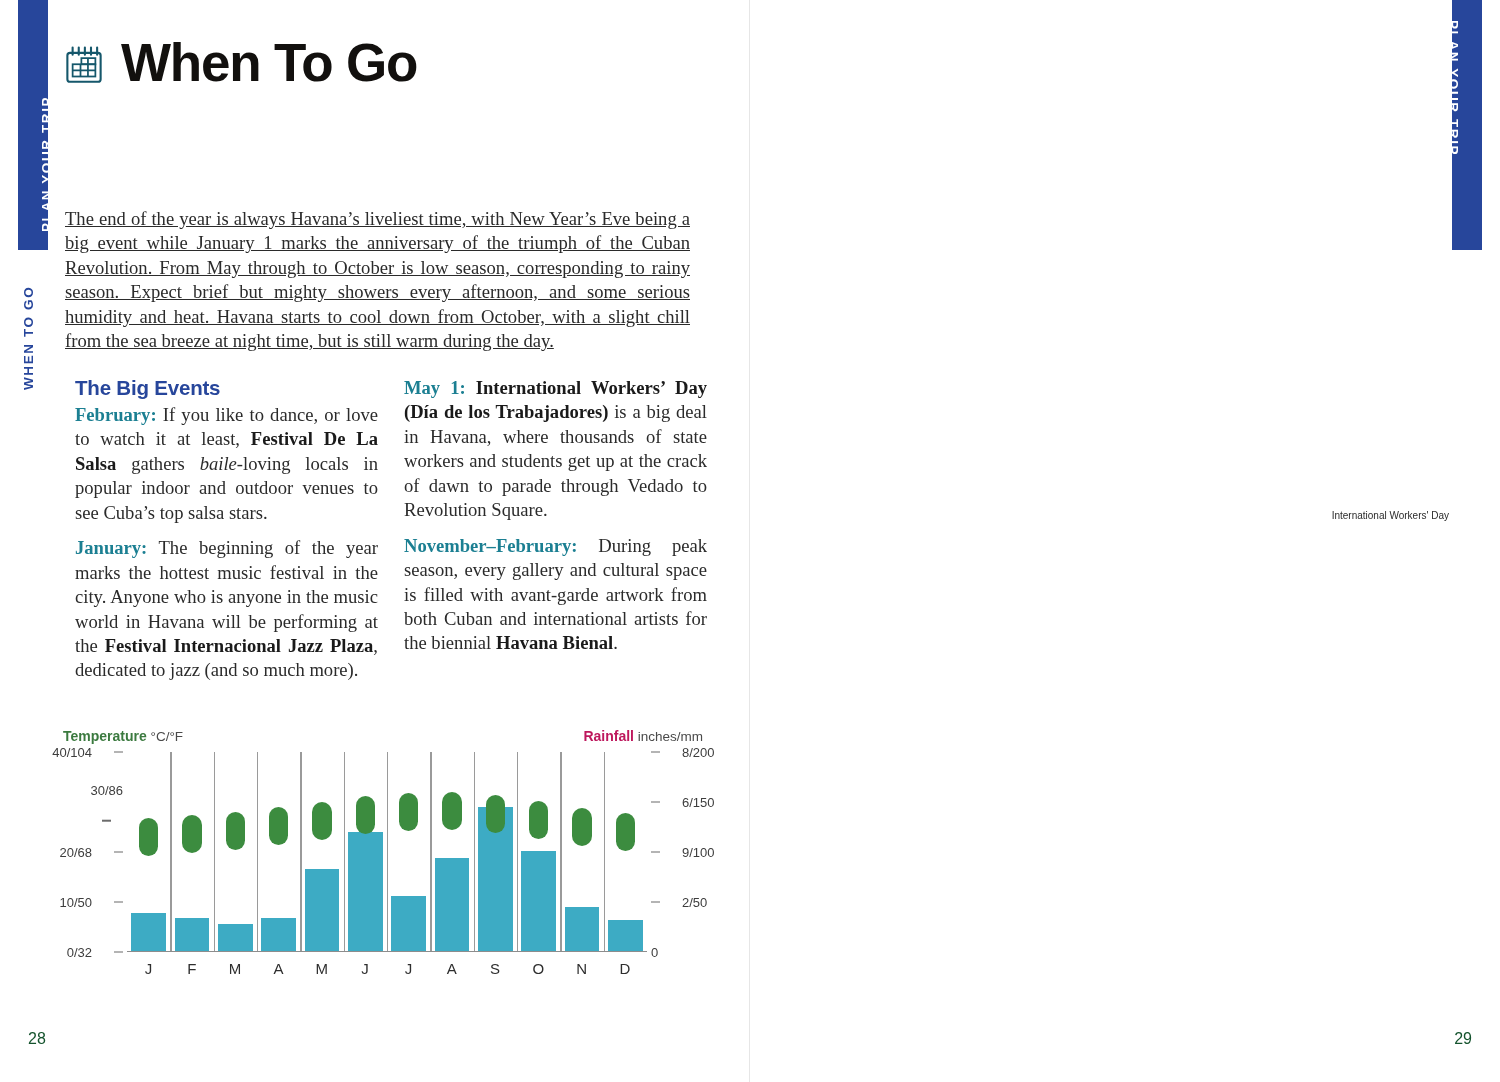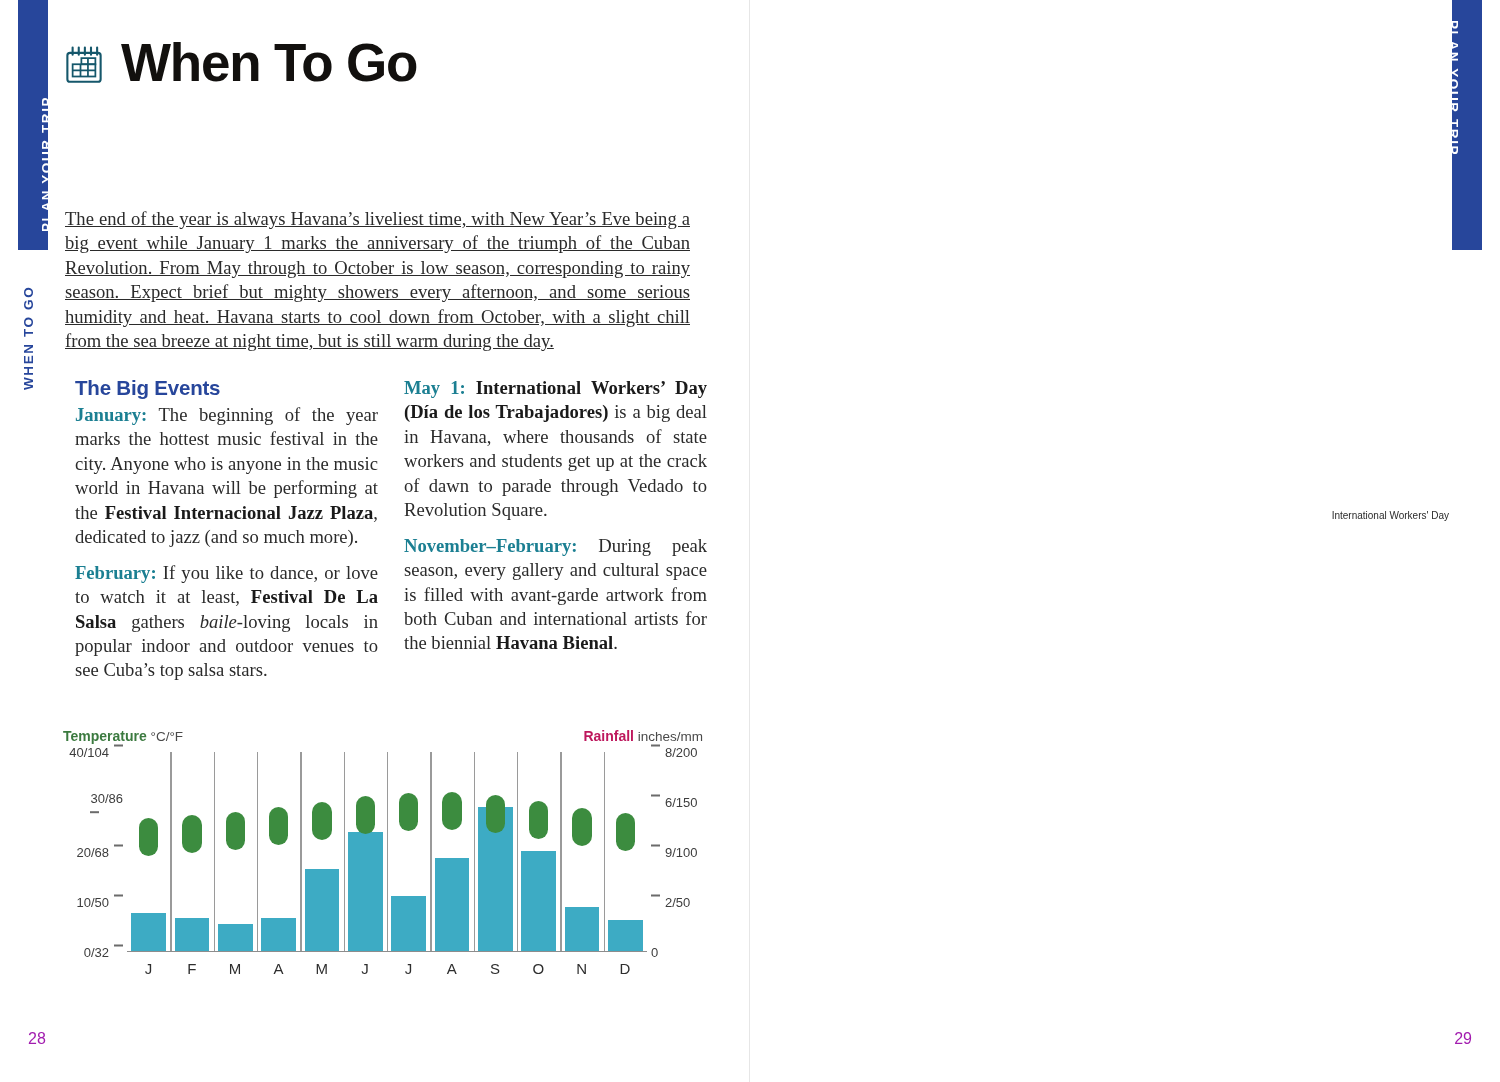--- a/index.html
+++ b/index.html
@@ -124,21 +124,21 @@
     font-family: "Liberation Sans", sans-serif;
   }
   .axis-l, .axis-r {
     position: absolute; top: 0; height: 200px; width: 60px;
     font-size: 13px; color: #3d3d3d;
   }
   .axis-l { left: 0; }
   .axis-r { right: -8px; }
   .tick {
     position: absolute; white-space: nowrap; transform: translateY(-50%);
-    display: flex; gap: 5px;
+    display: flex; align-items: center; gap: 22px;
   }
   .axis-l .tick { right: 0; flex-direction: row; justify-content: flex-end; }
   .axis-r .tick { left: 0; }
   .dash { width: 9px; height: 1.6px; background: #6b6b6b; display: inline-block; }
 
   .plot {
     position: absolute; left: 64px; right: 56px; top: 0; height: 200px;
     border-bottom: 1.5px solid #8d8d8d;
   }
   .sep {
@@ -153,21 +153,21 @@
   .months {
     position: absolute; left: 64px; right: 56px; top: 208px;
     display: flex;
     font-size: 15px; color: #2e2e2e; letter-spacing: 0.5px;
   }
   .months div { flex: 1; text-align: center; }
 
   
   .pageno {
     position: absolute; bottom: 34px;
-    font-size: 16px; color: #a21caf;
+    font-size: 16px; color: #14532d;
     font-family: "Liberation Sans", sans-serif;
   }
   .pageno.l { left: 28px; }
   .pageno.r { right: 28px; }
   .caption {
     position: absolute; right: 51px; top: 510px;
     font-size: 10px; color: #2b2b2b;
     font-family: "Liberation Sans", sans-serif;
   }
   .gutter {
@@ -204,24 +204,24 @@
       <h1 class="headline">When To Go</h1>
     </div>
 
 
     <p class="body-serif lead-para">The end of the year is always Havana’s liveliest time, with New Year’s Eve being a big event while January 1 marks the anniversary of the triumph of the Cuban Revolution. From May through to October is low season, corresponding to rainy season. Expect brief but mighty showers every afternoon, and some serious humidity and heat. Havana starts to cool down from October, with a slight chill from the sea breeze at night time, but is still warm during the day.</p>
 
     <div class="events">
       <div class="col">
         <div class="sec-head">The Big Events</div>
         <p class="body-serif evt">
-          <span class="evt-label">January:</span><span> The beginning of the year marks the hottest music festival in the city. Anyone who is anyone in the music world in Havana will be performing at the </span><span class="b">Festival Internacional Jazz Plaza</span><span>, dedicated to jazz (and so much more).</span>
+          <span class="evt-label">February:</span><span> If you like to dance, or love to watch it at least, </span><span class="b">Festival De La Salsa</span><span> gathers </span><span class="i">baile</span><span>-loving locals in popular indoor and outdoor venues to see Cuba’s top salsa stars.</span>
         </p>
         <p class="body-serif evt">
-          <span class="evt-label">February:</span><span> If you like to dance, or love to watch it at least, </span><span class="b">Festival De La Salsa</span><span> gathers </span><span class="i">baile</span><span>-loving locals in popular indoor and outdoor venues to see Cuba’s top salsa stars.</span>
+          <span class="evt-label">January:</span><span> The beginning of the year marks the hottest music festival in the city. Anyone who is anyone in the music world in Havana will be performing at the </span><span class="b">Festival Internacional Jazz Plaza</span><span>, dedicated to jazz (and so much more).</span>
         </p>
       </div>
       <div class="col">
         <p class="body-serif evt">
           <span class="evt-label">May 1:</span><span> </span><span class="b">International Workers’ Day (Día de los Trabajadores)</span><span> is a big deal in Havana, where thousands of state workers and students get up at the crack of dawn to parade through Vedado to Revolution Square.</span>
         </p>
         <p class="body-serif evt">
           <span class="evt-label">November–February:</span><span> During peak season, every gallery and cultural space is filled with avant-garde artwork from both Cuban and international artists for the biennial </span><span class="b">Havana Bienal</span><span>.</span>
         </p>
       </div>

